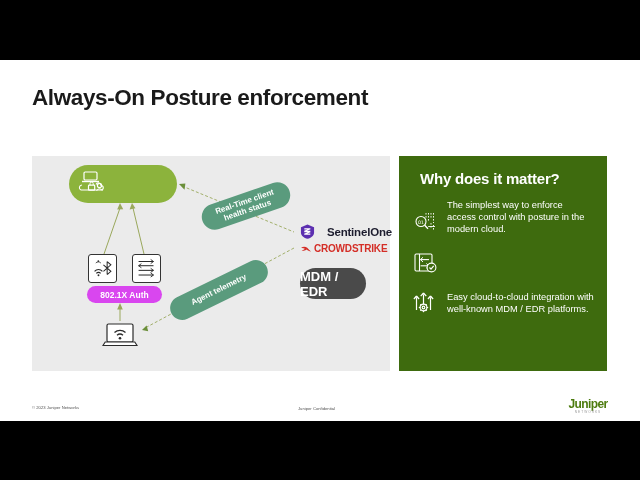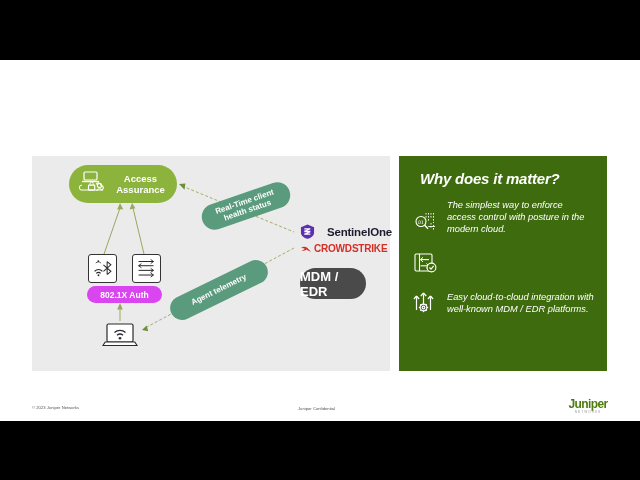--- a/index.html
+++ b/index.html
@@ -214,21 +214,20 @@
   
   #why-panel {
     position: absolute;
     left: 399px;
     top: 96px;
     width: 208px;
     height: 215px;
     background: #3e6b0e;
     box-sizing: border-box;
     padding: 12px 13px 8px 13px;
-    font-style: italic;
   }
   #why-title {
     color: #ffffff;
     font-size: 15px;
     font-weight: bold;
     margin: 2px 0 12px 8px;
     letter-spacing: -0.2px;
   }
   .why-item {
     display: flex;
@@ -282,20 +281,21 @@
 </head>
 <body>
 
 <div id="stage">
 
   <div class="letterbox" id="bar-top"></div>
   <div class="letterbox" id="bar-bottom"></div>
 
   <div id="slide">
 
+    <div id="slide-title">Always-On Posture enforcement</div>
 
     <div id="diagram-panel">
 
       <svg id="connectors" viewBox="0 0 358 215">
 
         <line x1="72" y1="98" x2="88" y2="52" stroke="#9aa85c" stroke-width="1"></line>
         <polygon points="88,47 85.2,53.6 91.2,53.2" fill="#9aa85c"></polygon>
 
         <line x1="112" y1="98" x2="101" y2="52" stroke="#9aa85c" stroke-width="1"></line>
         <polygon points="100,47 97.6,53.6 103.4,52.2" fill="#9aa85c"></polygon>
@@ -314,24 +314,20 @@
         <span class="aa-icon">
           <svg viewBox="0 0 32 30" width="32" height="30" fill="none" stroke="#ffffff" stroke-width="1.2">
             <rect x="8" y="3" width="13" height="8" rx="1.2"></rect>
             <line x1="6" y1="12.5" x2="23" y2="12.5" stroke-width="1.4"></line>
             <path d="M6 16 C3 16 2.5 20 5 21 L25 21 C28 21 28 16.5 25 16.5 C25 13.5 21 13 20 15.5" stroke-width="1.1"></path>
             <rect x="12.5" y="16.2" width="6.2" height="5" rx="0.8"></rect>
             <path d="M14 16.2 v-1.6 a1.6 1.6 0 0 1 3.2 0 v1.6" stroke-width="1"></path>
             <circle cx="23.5" cy="16.5" r="2.1"></circle>
             <path d="M20.6 22 a3 3 0 0 1 5.8 0" stroke-width="1"></path>
           </svg>
-        </span>
-        <span class="aa-label">
-          <span>Access</span><br>
-          <span>Assurance</span>
         </span>
       </div>
 
       <div class="angle-pill" id="pill-health">Real-Time client health status</div>
       <div class="angle-pill" id="pill-telemetry">Agent telemetry</div>
 
       <div class="device-box" id="device-ap">
         <svg viewBox="0 0 29 29" width="27" height="27" fill="none" stroke="#2b2b2b" stroke-width="1.1">
           <circle cx="10" cy="6.5" r="0.9" fill="#2b2b2b" stroke="none"></circle>
           <path d="M7.3 8.6 a3.6 3.6 0 0 1 5.4 0" stroke-width="0.9"></path>

